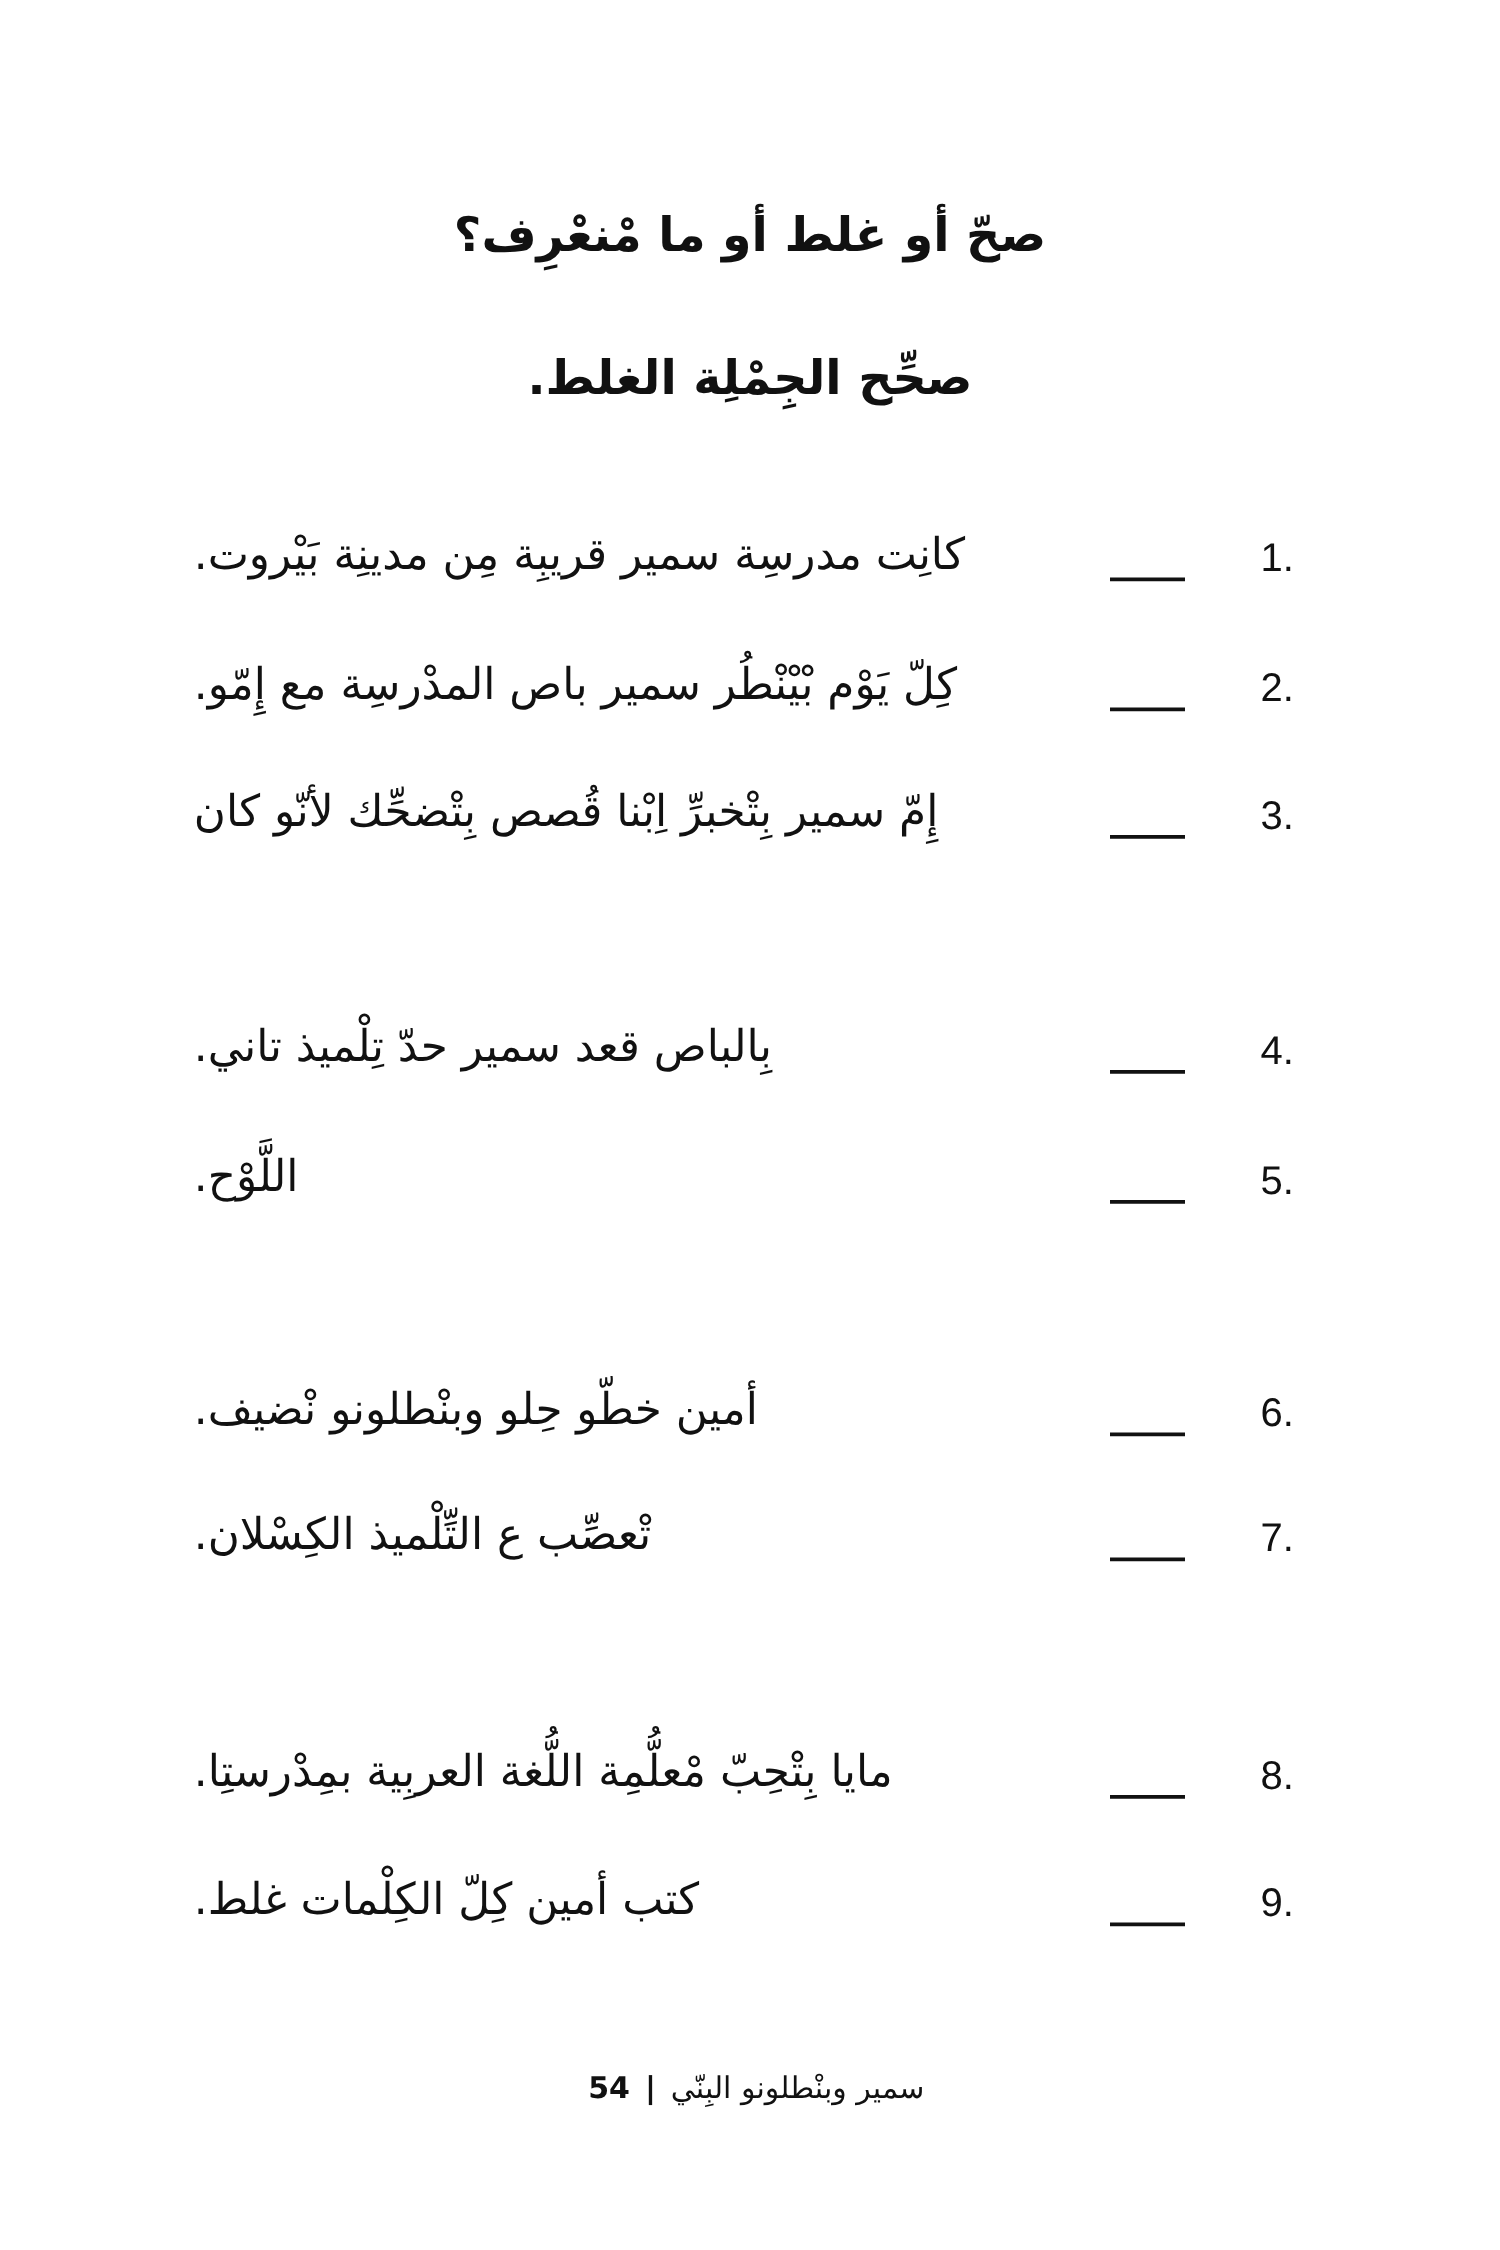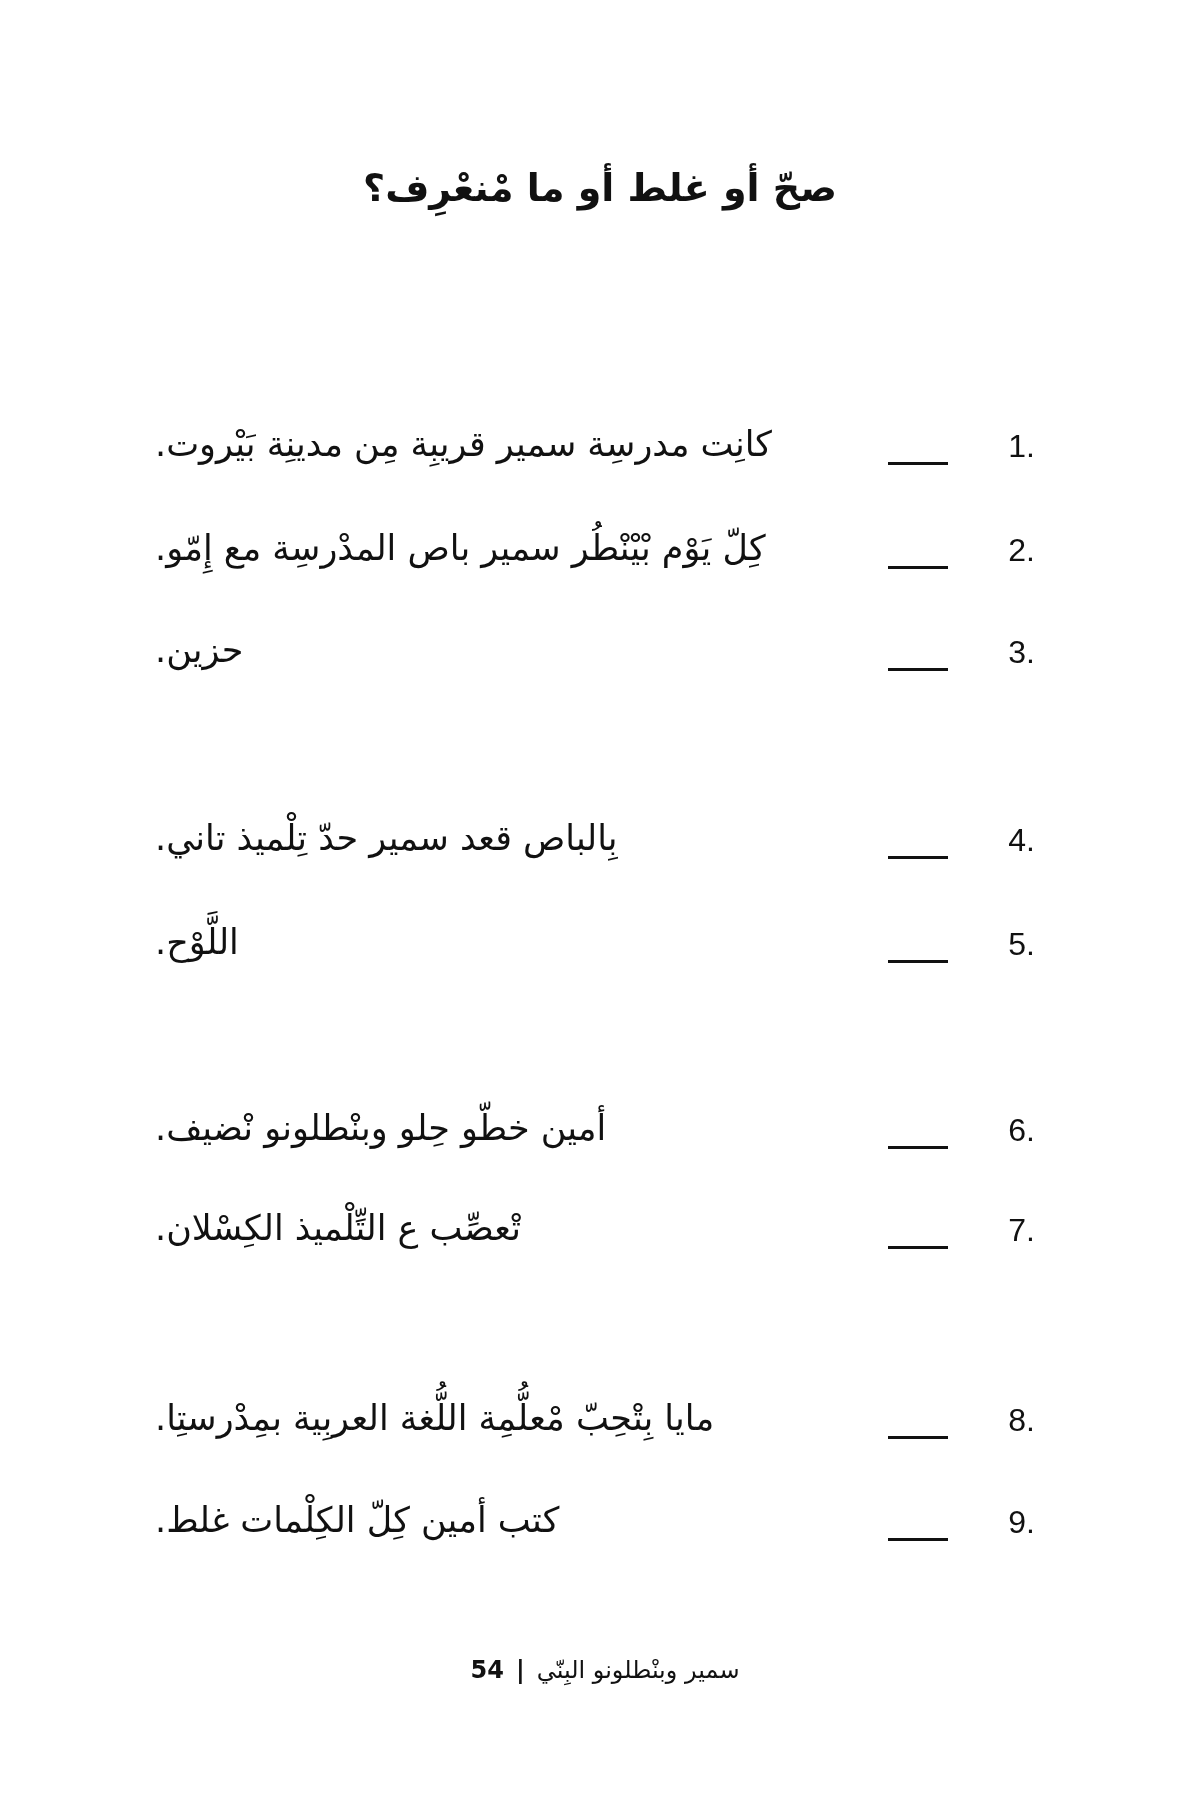--- a/index.html
+++ b/index.html
@@ -89,20 +89,21 @@
     unicode-bidi: isolate;
     margin-left: 10px;
   }
 </style>
 </head>
 <body>
 
 <div class="page">
 
   <div class="title main">صحّ أو غلط أو ما مْنعْرِف؟</div>
+  <div class="title sub">صحِّح الجِمْلِة الغلط.</div>
 
   <div class="item" style="top:426px;">
     <span class="num">1.</span>
     <span class="blank"></span>
     <div class="text">
       <div>كانِت مدرسِة سمير قريبِة مِن مدينِة بَيْروت.</div>
     </div>
   </div>
 
   <div class="item" style="top:530px;">
@@ -110,21 +111,21 @@
     <span class="blank"></span>
     <div class="text">
       <div>كِلّ يَوْم بْيْنْطُر سمير باص المدْرسِة مع إِمّو.</div>
     </div>
   </div>
 
   <div class="item" style="top:632px;">
     <span class="num">3.</span>
     <span class="blank"></span>
     <div class="text">
-      <div>حزين.</div>
+      <div>إِمّ سمير بِتْخبرِّ اِبْنا قُصص بِتْضحِّك لأنّو كان</div>
     </div>
   </div>
 
   <div class="item" style="top:820px;">
     <span class="num">4.</span>
     <span class="blank"></span>
     <div class="text">
       <div>بِالباص قعد سمير حدّ تِلْميذ تاني.</div>
     </div>
   </div>

